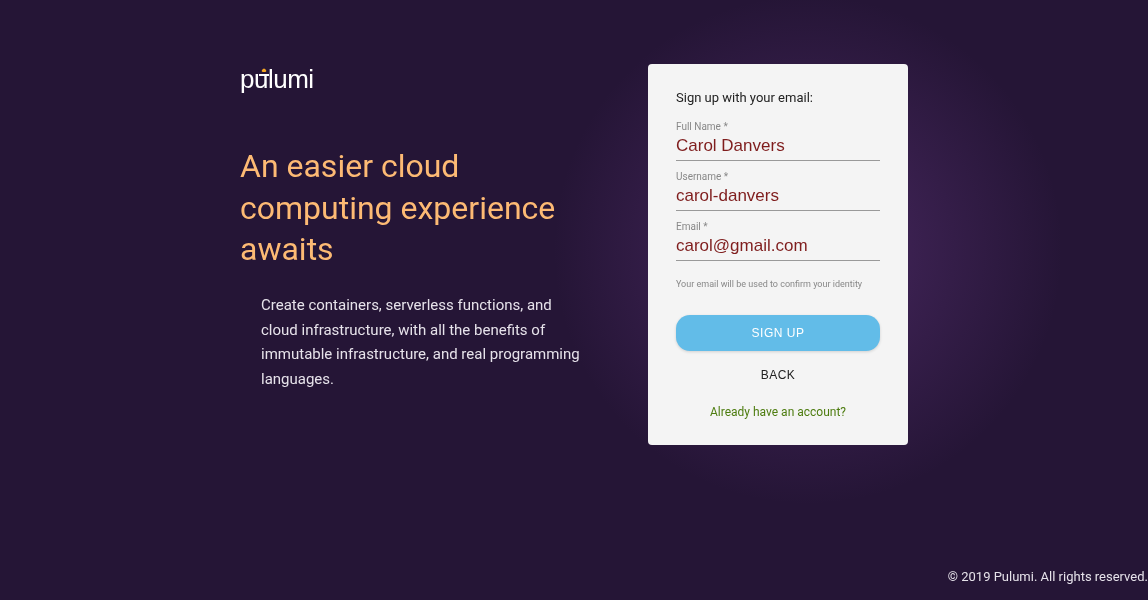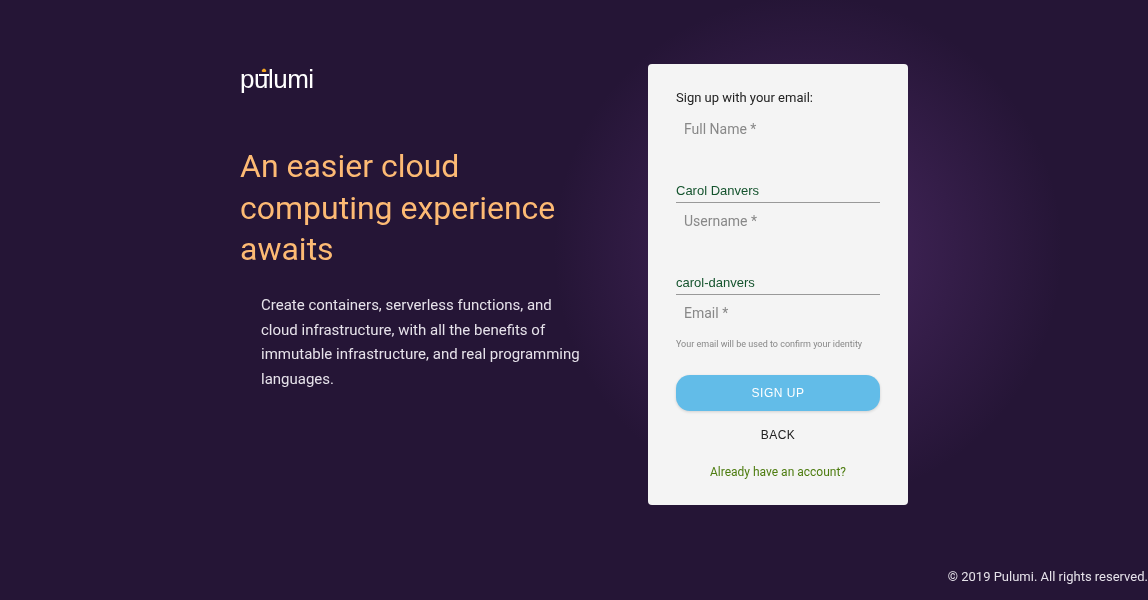--- a/index.html
+++ b/index.html
@@ -63,36 +63,34 @@
     }
     .card-title {
       font-size: 13px;
       color: #222;
       margin-bottom: 16px;
     }
     .field {
       margin-bottom: 10px;
     }
     .field-label {
-      font-size: 14px;
+      font-size: 10px;
       color: #888;
       display: block;
       margin-bottom: 1px;
-      margin-left: 8px;
     }
     .field-input {
       width: 100%;
       border: none;
       border-bottom: 1px solid #999;
       background: transparent;
-      font-size: 13px;
-      color: #14532d;
+      font-size: 17px;
+      color: #7f1d1d;
       padding: 3px 0 4px 0;
       outline: none;
-      margin-top: 42px;
     }
     .field-help {
       font-size: 9px;
       color: #888;
       margin-top: 18px;
     }
     .btn-primary {
       width: 100%;
       background: #62bce8;
       color: #fff;
@@ -160,20 +158,21 @@
       <input class="field-input" type="text" value="Carol Danvers" style="">
     </div>
 
     <div class="field">
       <label class="field-label">Username *</label>
       <input class="field-input" type="text" value="carol-danvers" style="">
     </div>
 
     <div class="field">
       <label class="field-label">Email *</label>
+      <input class="field-input" type="text" value="carol@gmail.com" style="">
       <div class="field-help">Your email will be used to confirm your identity</div>
     </div>
 
 
     <button class="btn-primary">SIGN UP</button>
     <button class="btn-secondary">BACK</button>
     <a class="already">Already have an account?</a>
   </div>
 </div>
 

